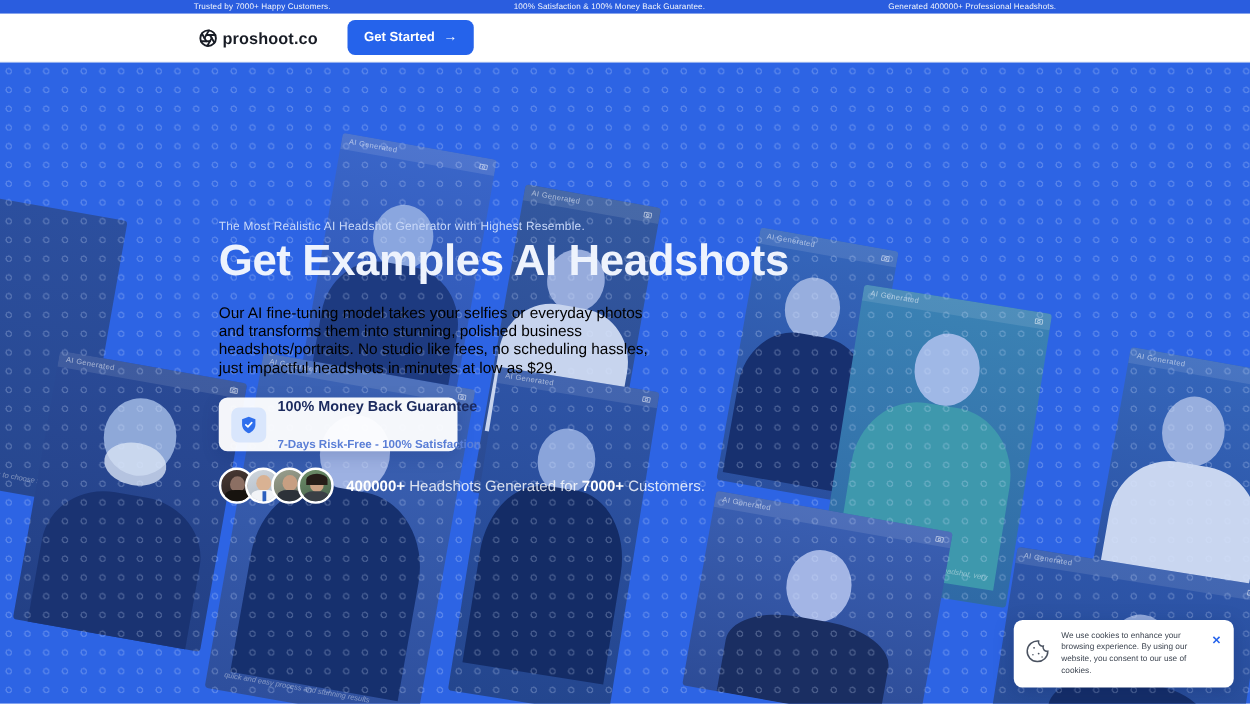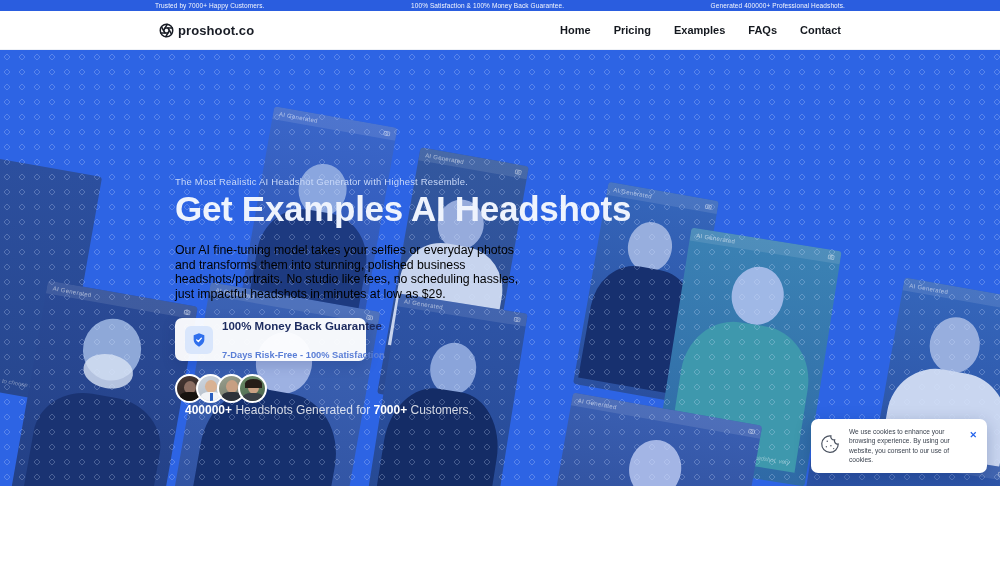--- a/index.html
+++ b/index.html
@@ -16,21 +16,21 @@
   .brand { display:flex; align-items:center; gap:4px; cursor:pointer; }
   .brand-text { font-size:13px; font-weight:700; color:#181c25; letter-spacing:.1px; }
   .menu { margin-left:auto; display:flex; align-items:center; gap:23px; }
   .menu-link { font-size:11px; font-weight:600; color:#14181f; cursor:pointer; white-space:nowrap; }
   .cta { margin-left:24px; background:#2563eb; color:#fff; border:none; border-radius:6px;
          padding:8px 13px; font-size:10.5px; font-weight:700; font-family:inherit;
          display:flex; align-items:center; gap:7px; cursor:pointer; }
   .cta .arr { font-size:11px; line-height:1; }
 
   
-  .hero { position:relative; width:1000px; height:436px; background:#2d64e4; overflow:hidden; }
+  .hero { position:relative; width:1000px; height:513px; background:#2d64e4; overflow:hidden; }
 
   
   .pcard { position:absolute; border-radius:3px; overflow:hidden; z-index:1; }
   .pcap { position:absolute; top:0; left:0; right:0; height:13px; display:flex; align-items:center;
           justify-content:space-between; padding:0 6px; background:rgba(255,255,255,0.10); }
   .pcap span { font-size:6px; color:rgba(255,255,255,0.55); letter-spacing:.3px; white-space:nowrap; }
   .pcap svg { opacity:.55; flex:none; }
   .head  { position:absolute; border-radius:50%; }
   .torso { position:absolute; border-radius:40% 40% 0 0; }
   .pquote { position:absolute; left:8%; right:6%; bottom:8px; font-size:6px; font-style:italic;
@@ -48,21 +48,21 @@
   .desc { position:absolute; top:193px; width:354px; font-size:12.3px; line-height:14.6px; color:#000000; }
 
   .gcard { position:absolute; top:268px; width:191px; height:43px; background:rgba(255,255,255,0.95);
            border-radius:7px; display:flex; align-items:center; padding:0 10px; gap:9px;
            box-shadow:0 4px 14px rgba(10,30,90,0.18); cursor:default; }
   .gbadge { width:28px; height:28px; border-radius:6px; background:#d9e6fc; display:flex;
             align-items:center; justify-content:center; flex:none; }
   .gtitle { font-size:11.5px; font-weight:700; color:#1b2a5e; white-space:nowrap; }
   .gsub { font-size:9.3px; font-weight:600; color:#5a7ed6; margin-top:18px; white-space:nowrap; }
 
-  .social { position:absolute; top:324px; display:flex; white-space:nowrap;flex-direction:column; }
+  .social { position:absolute; top:324px; display:flex; align-items:center; white-space:nowrap; }
   .avatars { display:flex; }
   .avatar { width:29px; height:29px; border-radius:50%; border:2px solid #fff; position:relative;
             overflow:hidden; flex:none; }
   .avatar + .avatar { margin-left:-8px; }
   .avatar .head { border-radius:50%; }
   .social-text { margin-left:10px; font-size:12px; color:rgba(255,255,255,0.82); }
   .social-text b { color:#fff; font-weight:700; }
 
   
   .cookie { position:absolute; right:13px; bottom:13px; width:176px; background:#fff; border-radius:7px;
@@ -93,27 +93,24 @@
           <line x1="14.31" y1="8" x2="20.05" y2="17.94"></line>
           <line x1="9.69" y1="8" x2="21.17" y2="8"></line>
           <line x1="7.38" y1="12" x2="13.12" y2="2.06"></line>
           <line x1="9.69" y1="16" x2="3.95" y2="6.06"></line>
           <line x1="14.31" y1="16" x2="2.83" y2="16"></line>
           <line x1="16.62" y1="12" x2="10.88" y2="21.94"></line>
         </svg>
       </span>
       <span class="brand-text">proshoot.co</span>
     </div>
-    <div class="menu">
-      <span class="menu-link">Home</span>
-      <span class="menu-link">Pricing</span>
-      <span class="menu-link">Examples</span>
-      <span class="menu-link">FAQs</span>
-      <span class="menu-link">Contact</span>
-    </div>
+    <button class="cta">
+      <span>Get Started</span>
+      <span class="arr">→</span>
+    </button>
   </div>
 </div>
 
 <div class="hero">
 
   <div class="pcard" style="left:250px; top:65px; width:125px; height:270px; transform:rotate(10deg);
               background:linear-gradient(180deg,#3a66c9,#2b4fa8);">
     <div class="head" style="left:38px; top:48px; width:48px; height:52px; background:#8aa6df;"></div>
     <div class="torso" style="left:8px; top:96px; width:110px; height:120px; background:#1d3a80;"></div>
     <div class="pcap">

